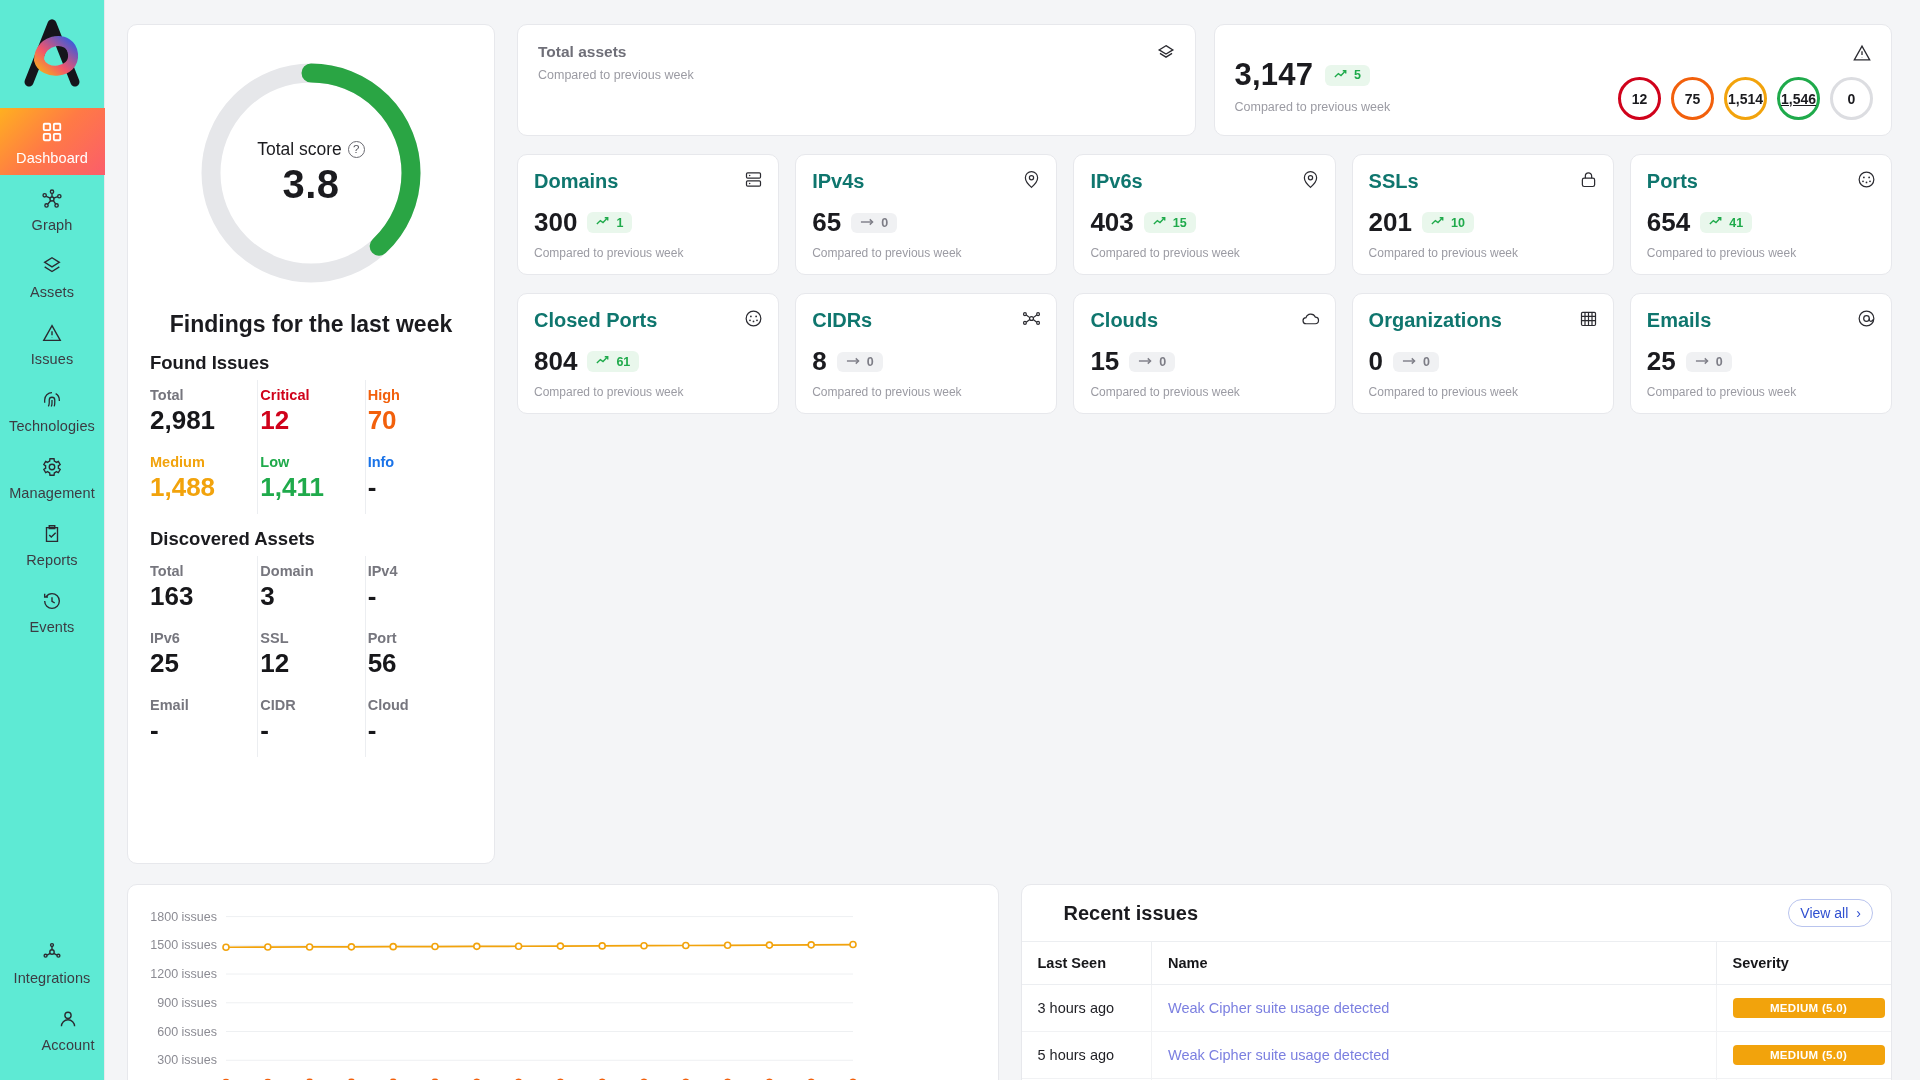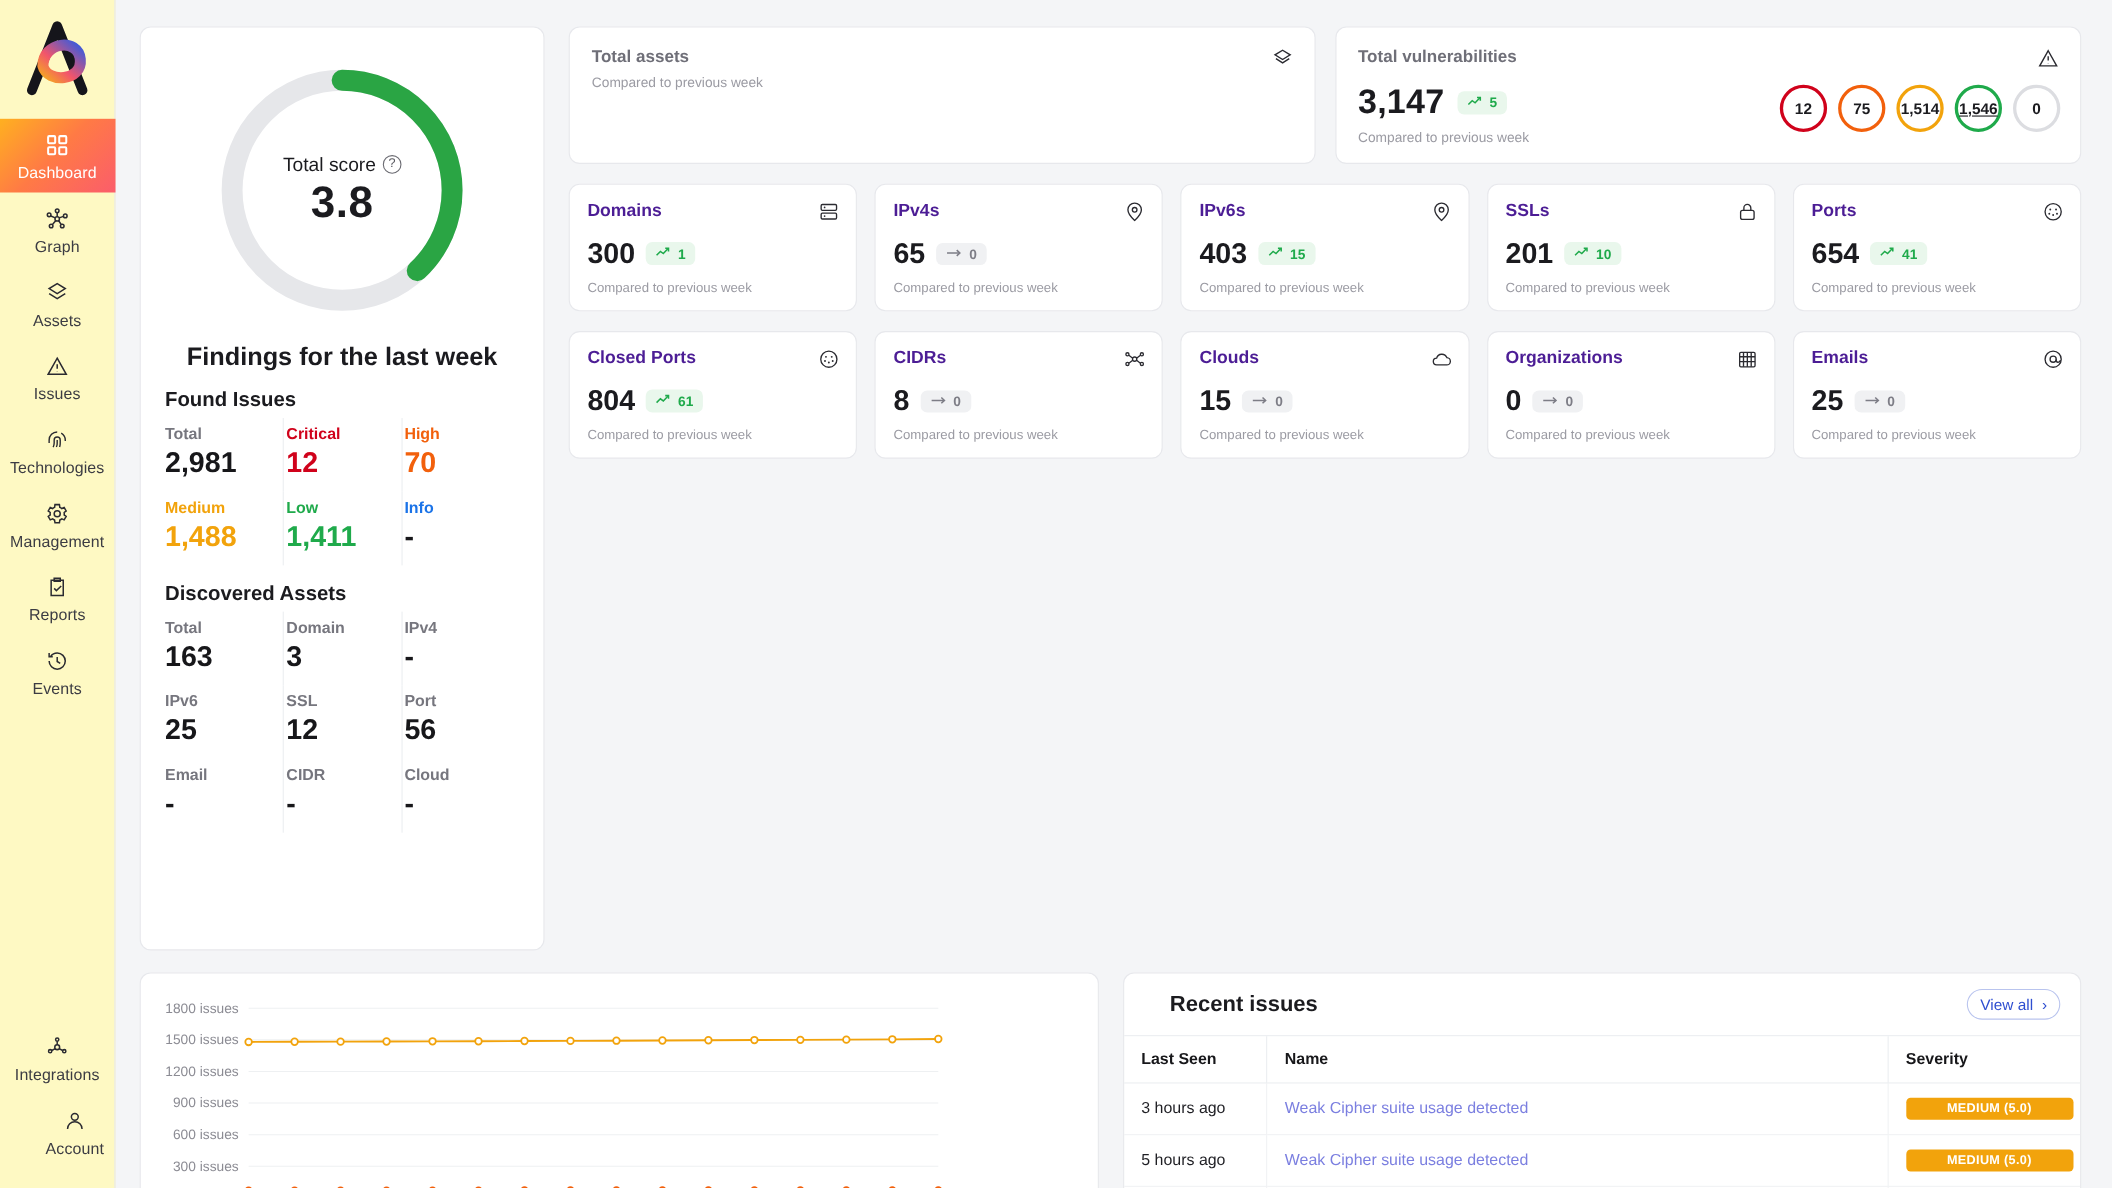--- a/index.html
+++ b/index.html
@@ -8,21 +8,21 @@
     width: 1920px; height: 1080px;
     font-family: "Liberation Sans", sans-serif;
     background: #f4f5f7; color: #1b1b1f;
     overflow: hidden;
   }
   .app { display: flex; width: 1920px; height: 1080px; }
 
   
   .sidebar {
     width: 105px; flex: 0 0 105px; height: 1080px;
-    background: #fef9c3; border-right: 1px solid #e7e8ec;
+    background: #5eead4; border-right: 1px solid #e7e8ec;
     display: flex; flex-direction: column; align-items: center;
     padding-top: 14px; position: relative;
   }
   .logo { width: 78px; height: 78px; margin-bottom: 16px; display:flex; align-items:center; justify-content:center;}
   .nav-item {
     width: 105px; padding: 11px 0 9px; display: flex;
     flex-direction: column; align-items: center; gap: 5px;
     cursor: pointer; color: #3c3c43;
   }
   .nav-item .ico { width: 26px; height: 26px; display:flex; align-items:center; justify-content:center; }
@@ -95,21 +95,21 @@
 
   .sev-circles { position:absolute; right:18px; top:52px; display:flex; gap:10px; }
   .sev-c {
     width:43px;height:43px;border-radius:50%;display:flex;align-items:center;
     justify-content:center;font-size:14px;font-weight:700;background:#fff;
   }
 
   
   .small-grid { display:flex; gap:16px; }
   .small-card { flex:1 1 0; padding:15px 16px 14px; position:relative; min-height:108px; }
-  .sc-title { font-size:16px; color:#4c1d95; font-weight:600; }
+  .sc-title { font-size:20px; color:#0f766e; font-weight:600; }
   .sc-row { display:flex; align-items:center; gap:10px; margin-top:14px; }
   .sc-val { font-size:26px; font-weight:700; }
   .sc-sub { font-size:12px; color:#9b9ba3; margin-top:8px; }
   .sc-ico { position:absolute; top:14px; right:14px; color:#2b2b31; }
 
   
   .chart-card { flex:1 1 0; height:362px; }
   .chart-head { padding:16px 20px; font-size:20px; font-weight:700; border-bottom:1px solid #eceef1;}
   .chart-body { padding:8px 14px 0 10px; }
 
@@ -378,21 +378,20 @@
             <div class="bc-sub">Compared to previous week</div>
             <span class="card-ico">
               <svg width="22" height="22" viewBox="0 0 24 24" fill="none" stroke="#2b2b31" stroke-width="1.4">
                 <path d="M12 4l7.5 4.6L12 13.2 4.5 8.6 12 4z"></path>
                   <path d="M5.4 12.4L12 16.5l6.6-4.1"></path>
               </svg>
             </span>
           </section>
 
           <section class="card big-card">
-            <div class="bc-title">Total vulnerabilities</div>
             <div class="bc-row">
               <span class="bc-val">3,147</span>
               <span class="delta up">
                 <span>
                   <svg width="14" height="12" viewBox="0 0 16 12" fill="none" stroke="#1faa4b" stroke-width="1.6">
                     <path d="M1 9.5l4-4 3 2.2 5-5.2"></path>
                       <path d="M10 2.2h3.4v3.3"></path>
                   </svg>
                 </span>
                 <span>5</span>

